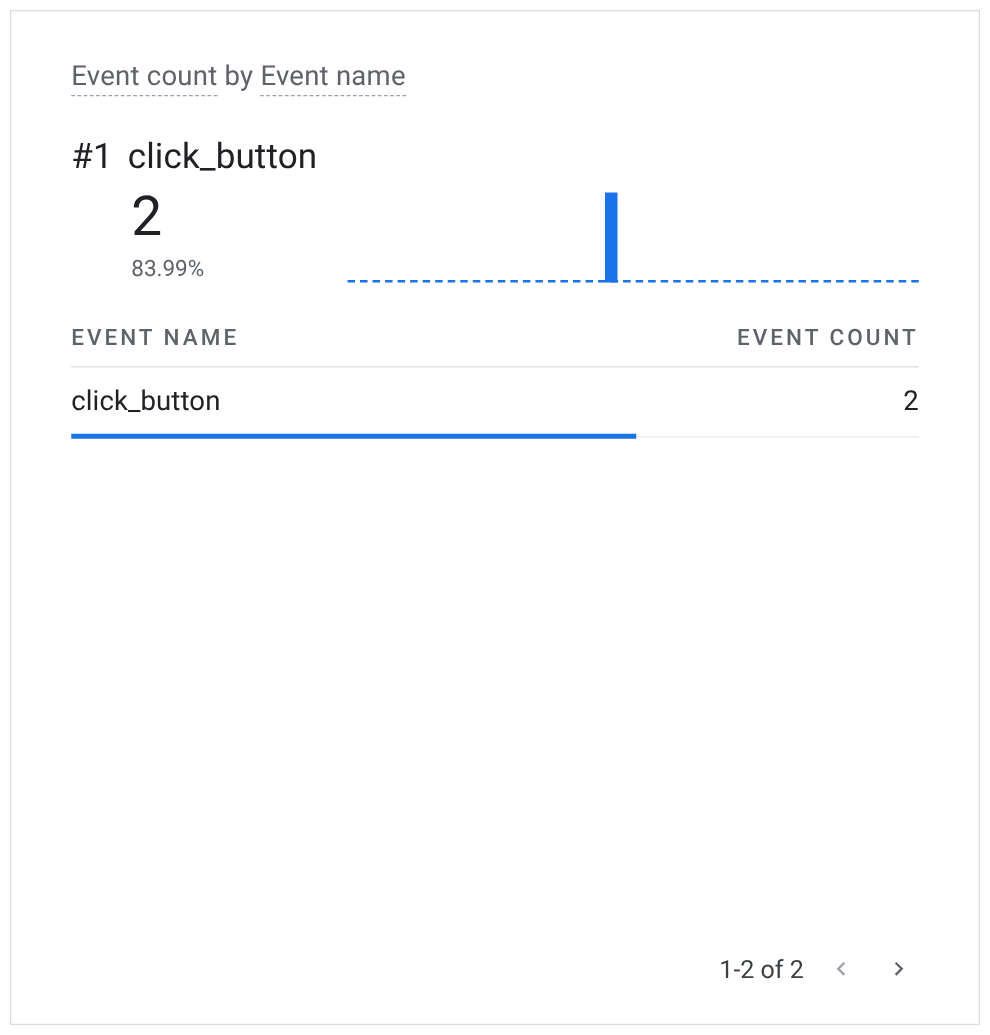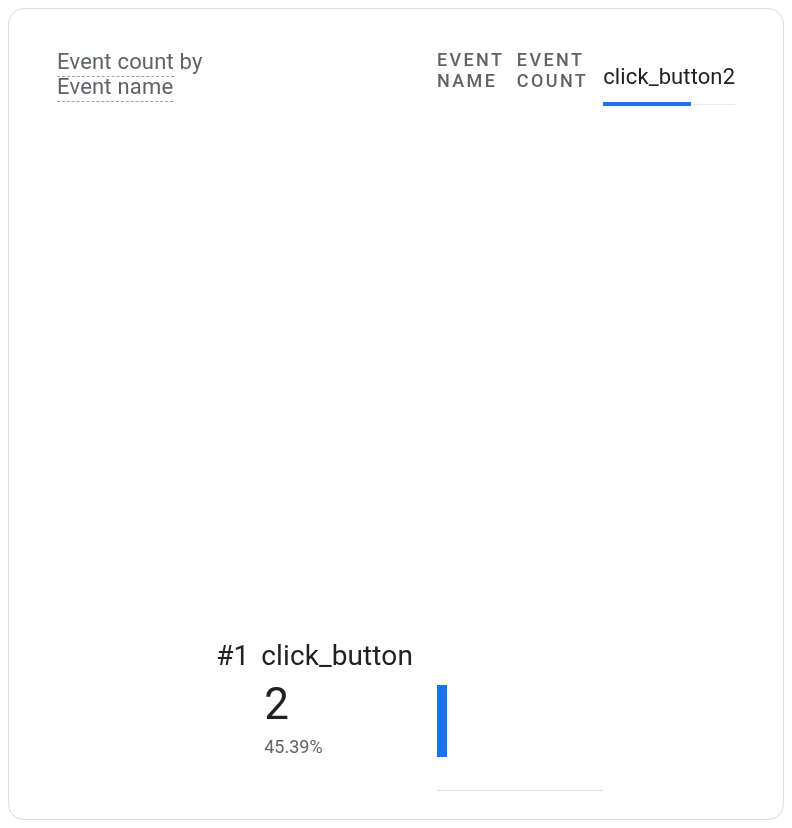--- a/index.html
+++ b/index.html
@@ -11,24 +11,24 @@
       font-family: 'Google Sans', Roboto, Arial, sans-serif;
       background: #fff;
       width: 792px;
       height: 828px;
       padding: 8px;
     }
     .card {
       width: 100%;
       height: 100%;
       border: 1px solid #dadce0;
-      border-radius: 16px;
+      border-radius: 0;
       padding: 40px 48px 28px 48px;
       display: flex;
-      flex-direction: row;
+      flex-direction: column;
       position: relative;
     }
     .title-row {
       color: #5f6368;
       font-size: 22px;
       font-weight: 400;
       letter-spacing: 0.2px;
       margin-bottom: 34px;
     }
     .title-segment {
@@ -168,35 +168,48 @@
     <span class="title-segment">Event count</span><span> by </span><span class="title-segment">Event name</span>
   </div>
 
   <div class="hero-section">
     <div class="hero-left">
       <div class="hero-rank-name">
         <span>#1</span>
         <span>click_button</span>
       </div>
       <div class="hero-value">2</div>
-      <div class="hero-pct">45.39%</div>
+      <div class="hero-pct">83.99%</div>
     </div>
     <div class="hero-chart">
       <div class="spark-axis"></div>
     <div class="spark-bar" style="left: 45%; height: 72px;"></div>
       </div>
   </div>
 
   <div class="table-header">
     <div class="th">EVENT NAME</div>
     <div class="th">EVENT COUNT</div>
   </div>
 
   <div class="table-body">
       <div class="row">
         <div class="row-name">click_button</div>
         <div class="row-value">2</div>
         <div class="row-bar" style="width: 66.67%;"></div>
       </div>
     </div>
 
+  <div class="pager">
+    <span>1-2 of 2</span>
+    <div class="pager-btn">
+      <svg viewBox="0 0 24 24">
+          <path fill="currentColor" d="M15.41 7.41 14 6l-6 6 6 6 1.41-1.41L10.83 12z"></path>
+        </svg>
+    </div>
+    <div class="pager-btn enabled">
+      <svg viewBox="0 0 24 24">
+          <path fill="currentColor" d="M8.59 16.59 10 18l6-6-6-6-1.41 1.41L13.17 12z"></path>
+        </svg>
+    </div>
+  </div>
 
 </div>
 
 </body></html>

